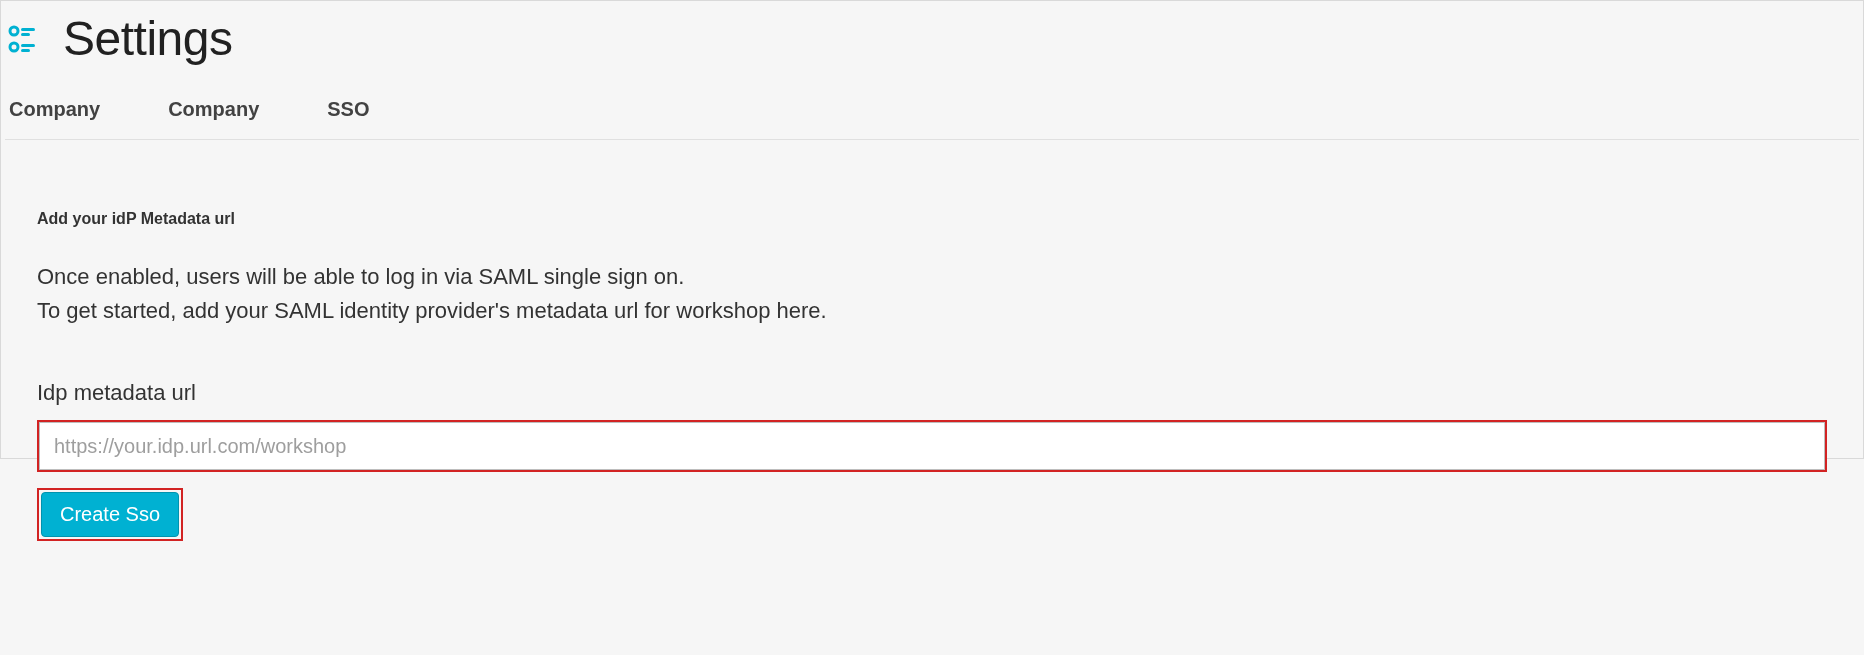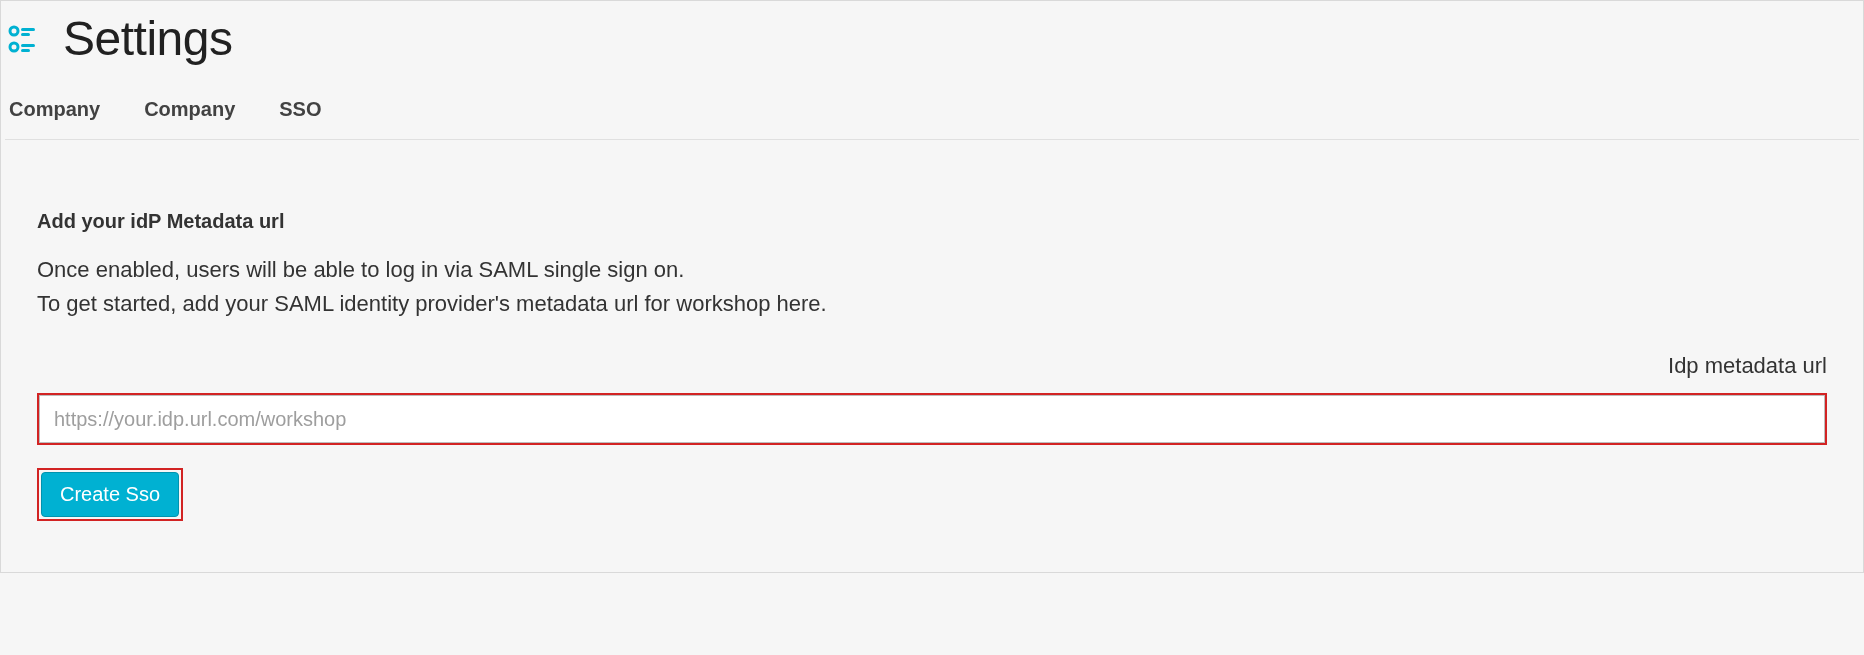--- a/index.html
+++ b/index.html
@@ -1,28 +1,28 @@
 <!DOCTYPE html>
 <html><head>
 <meta charset="utf-8">
 <style>
   * { box-sizing: border-box; margin: 0; padding: 0; }
   html, body { width: 1864px; height: 655px; font-family: "Helvetica Neue", Arial, sans-serif; background: #f6f6f6; color: #333; }
-  .frame { width: 1864px; height: 573px; border: 1px solid #d9d9d9; background: #f6f6f6; position: relative; }
+  .frame { width: 1864px; height: 459px; border: 1px solid #d9d9d9; background: #f6f6f6; position: relative; }
   .header { padding: 10px 4px 0 4px; }
   .header-row { display: flex; align-items: center; gap: 20px; }
   .logo-icon { width: 38px; height: 38px; display: inline-flex; align-items: center; justify-content: center; }
   .page-title { font-size: 48px; font-weight: 400; color: #212121; letter-spacing: -0.5px; }
-  .tabs { display: flex; gap: 44px; padding: 32px 0 18px 4px; border-bottom: 1px solid #e0e0e0; }
+  .tabs { display: flex; gap: 68px; padding: 32px 0 18px 4px; border-bottom: 1px solid #e0e0e0; }
   .tab { font-size: 20px; font-weight: 600; color: #424242; cursor: pointer; }
   .content { padding: 70px 36px 30px 36px; }
-  .section-heading { font-size: 20px; font-weight: 600; color: #333; margin-bottom: 20px; }
+  .section-heading { font-size: 16px; font-weight: 600; color: #333; margin-bottom: 32px; }
   .desc-line { font-size: 22px; font-weight: 400; color: #333; line-height: 1.55; }
-  .field-label { font-size: 22px; color: #333; margin-top: 32px; margin-bottom: 14px; display: block; text-align: right; }
-  .input-highlight { border: 2px solid #d22323; padding: 0; margin-bottom: 23px; }
+  .field-label { font-size: 22px; color: #333; margin-top: 52px; margin-bottom: 14px; display: block; }
+  .input-highlight { border: 2px solid #d22323; padding: 0; margin-bottom: 16px; }
   .text-input { width: 100%; height: 48px; border: 1px solid #bdbdbd; background: #fff; font-size: 20px; padding: 0 14px; color: #333; }
   .text-input::placeholder { color: #9e9e9e; }
   .btn-highlight { display: inline-block; border: 2px solid #d22323; padding: 2px; text-decoration: underline; }
   .primary-btn { background: #00b1d2; color: #fff; border: 1px solid #0093ae; border-radius: 4px; padding: 10px 18px; font-size: 20px; cursor: pointer; }
 </style>
 </head>
 <body>
 
 <div class="frame">
 

